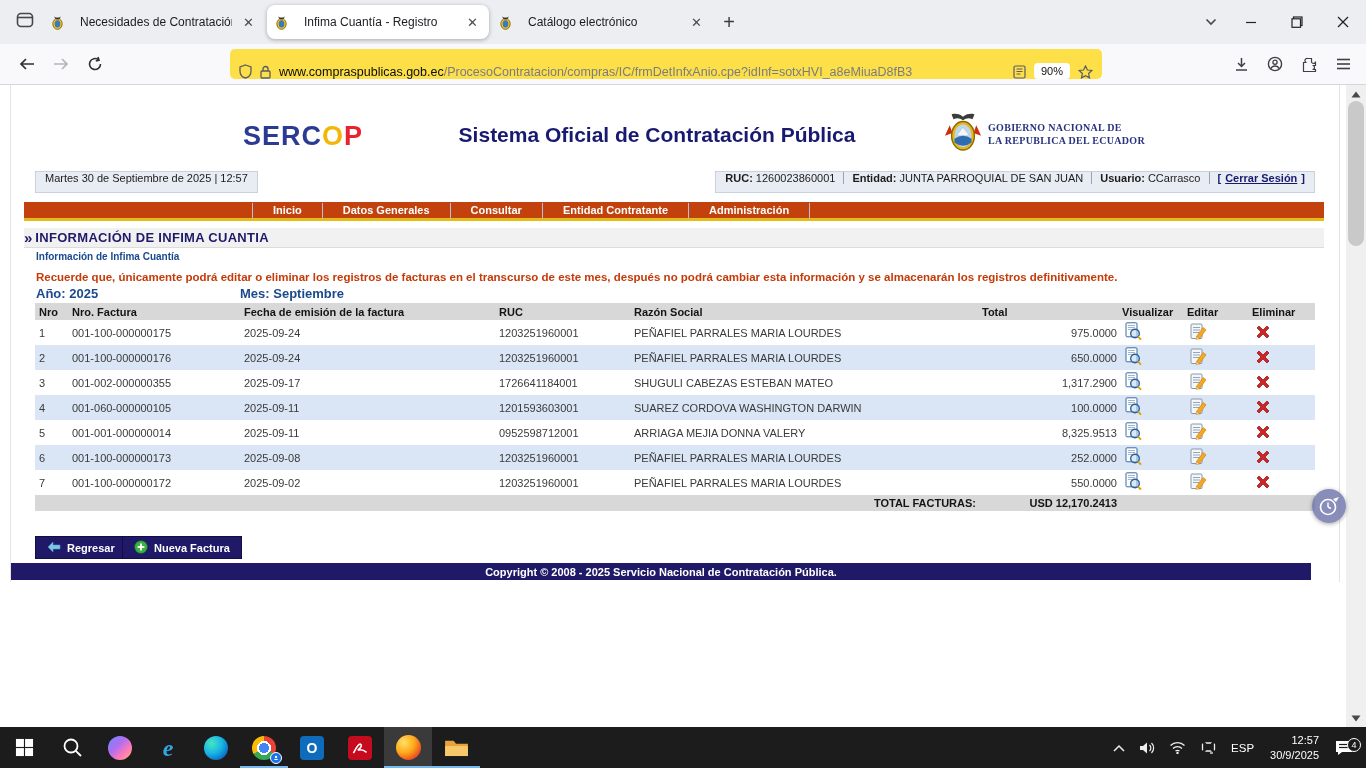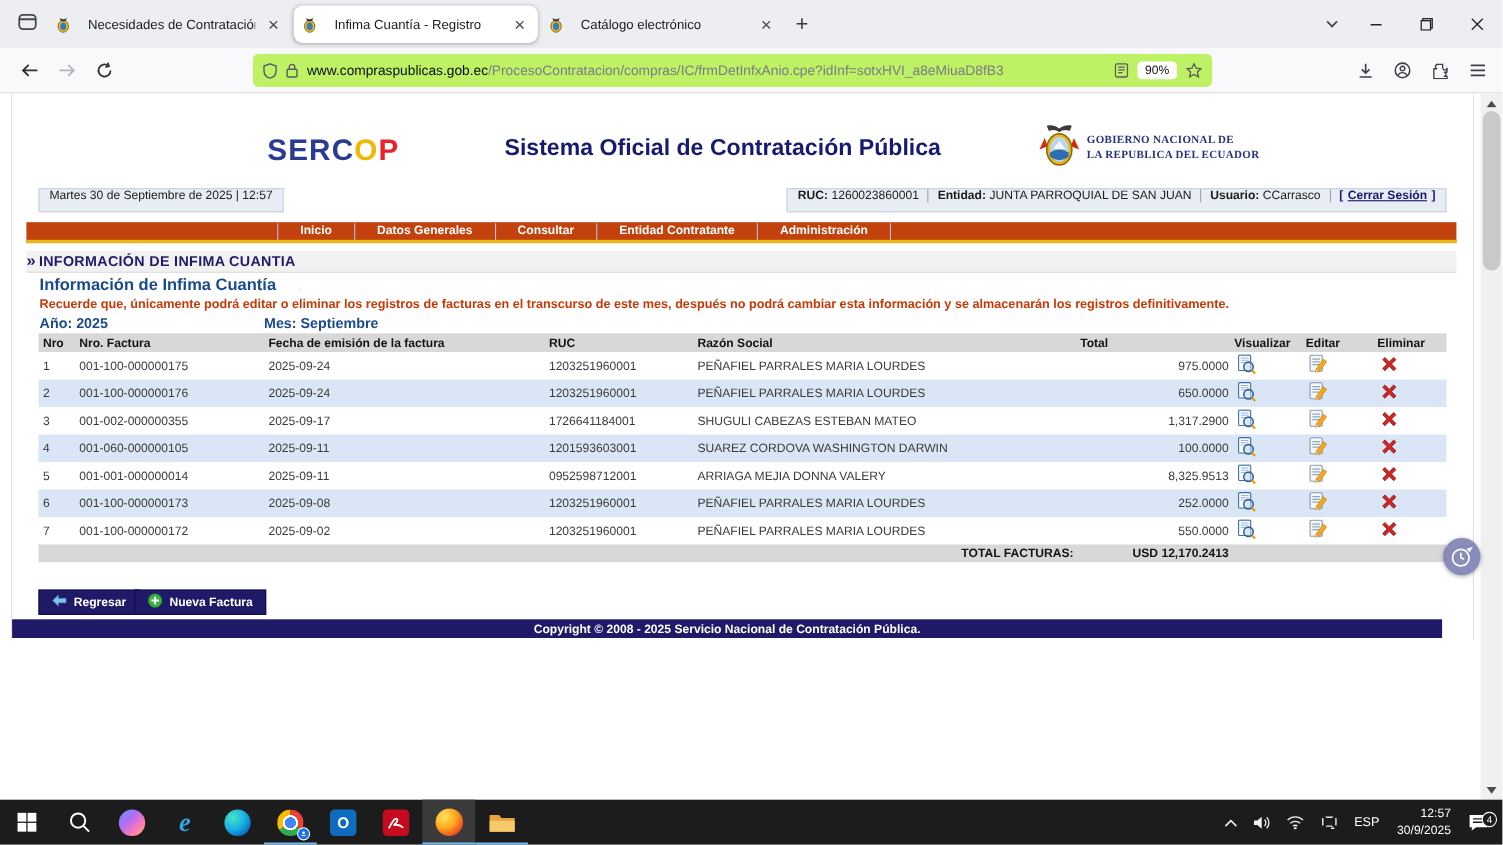--- a/index.html
+++ b/index.html
@@ -19,22 +19,22 @@
   .newtab { width:30px; height:30px; display:flex; align-items:center; justify-content:center;
             font-size:20px; color:#3a3a40; }
   .strip-spacer { flex:1; }
   .tab-chevron { width:34px; height:30px; display:flex; align-items:center; justify-content:center; }
   .winbtn { width:46px; height:44px; display:flex; align-items:center; justify-content:center; }
 
   
   .toolbar { position:absolute; top:44px; left:0; right:0; height:41px; background:#f9f9fb;
              display:flex; align-items:center; border-bottom:1px solid #d2d6dd; padding-left:10px; }
   .tbbtn { width:34px; height:32px; display:flex; align-items:center; justify-content:center; border-radius:4px; }
-  .addressbar { margin-left:118px; width:872px; height:30px; background:#bef264; border-radius:5px;
-                display:flex; align-items:center; padding:0 9px; font-size:12.5px; }
+  .addressbar { margin-left:118px; width:872px; height:30px; background:#fde047; border-radius:5px;
+                display:flex; align-items:flex-end; padding:0 9px; font-size:12.5px; }
   .abar-icon { display:flex; align-items:center; margin-right:8px; }
   .url-host { color:#0c0c0d; white-space:nowrap; }
   .url-path { color:#7b7b85; white-space:nowrap; overflow:hidden; flex:1; }
   .zoom-chip { background:#fff; border-radius:4px; font-size:11px; padding:2px 7px; color:#111; margin:0 8px; }
   .tb-right { margin-left:auto; display:flex; margin-right:6px; }
 
   
   .viewport { position:absolute; top:85px; left:0; right:0; height:642px; background:#fff; }
   .page-frame { position:absolute; left:10px; top:0; width:1330px; height:497px;
                 border-left:1px solid #e3e3e3; border-right:1px solid #e3e3e3; }
@@ -60,21 +60,21 @@
              border-bottom:3px solid #e3bc17; display:flex; align-items:center; padding-left:228px; }
   .nav-item { color:#fff; font-size:11px; font-weight:bold; padding:0 20px; height:15px;
               display:flex; align-items:center; border-right:1px solid #b9bedd; }
   .nav-item:first-child { border-left:1px solid #b9bedd; }
 
   .breadcrumb-bar { position:absolute; left:24px; top:143px; width:1300px; height:20px; background:#f1f1f1;
                     border-bottom:1px solid #dcdcdc; display:flex; align-items:center; }
   .bc-marker { color:#201968; font-size:15px; font-weight:bold; margin-right:3px; }
   .bc-text { color:#201968; font-size:13px; font-weight:bold; letter-spacing:.3px; }
 
-  .section-title { position:absolute; left:36px; top:166px; font-size:15px; font-weight:bold; color:#1a4a8d; }
+  .section-title { position:absolute; left:36px; top:166px; font-size:10px; font-weight:bold; color:#1a4a8d; }
   .warning-text  { position:absolute; left:36px; top:186px; width:1270px; font-size:11.5px; font-weight:bold; color:#c63a08; white-space:nowrap; }
   .yearmonth { position:absolute; left:36px; top:201px; font-size:13px; font-weight:bold; color:#1a4a8d; }
   .month-block { position:absolute; left:240px; top:201px; font-size:13px; font-weight:bold; color:#1a4a8d;text-align:center; }
 
   
   .invoice-table { position:absolute; left:35px; top:218px; width:1280px; font-size:11px; color:#3a3a3a; }
   .trow { display:grid; grid-template-columns:33px 172px 255px 135px 348px 140px 65px 65px 67px; align-items:center; }
   .thead { height:17px; background:#d8d8d8; font-weight:bold; color:#141414; }
   .thead > div { padding-left:4px; }
   .tbody .trow { height:25px; background:#fff; }

